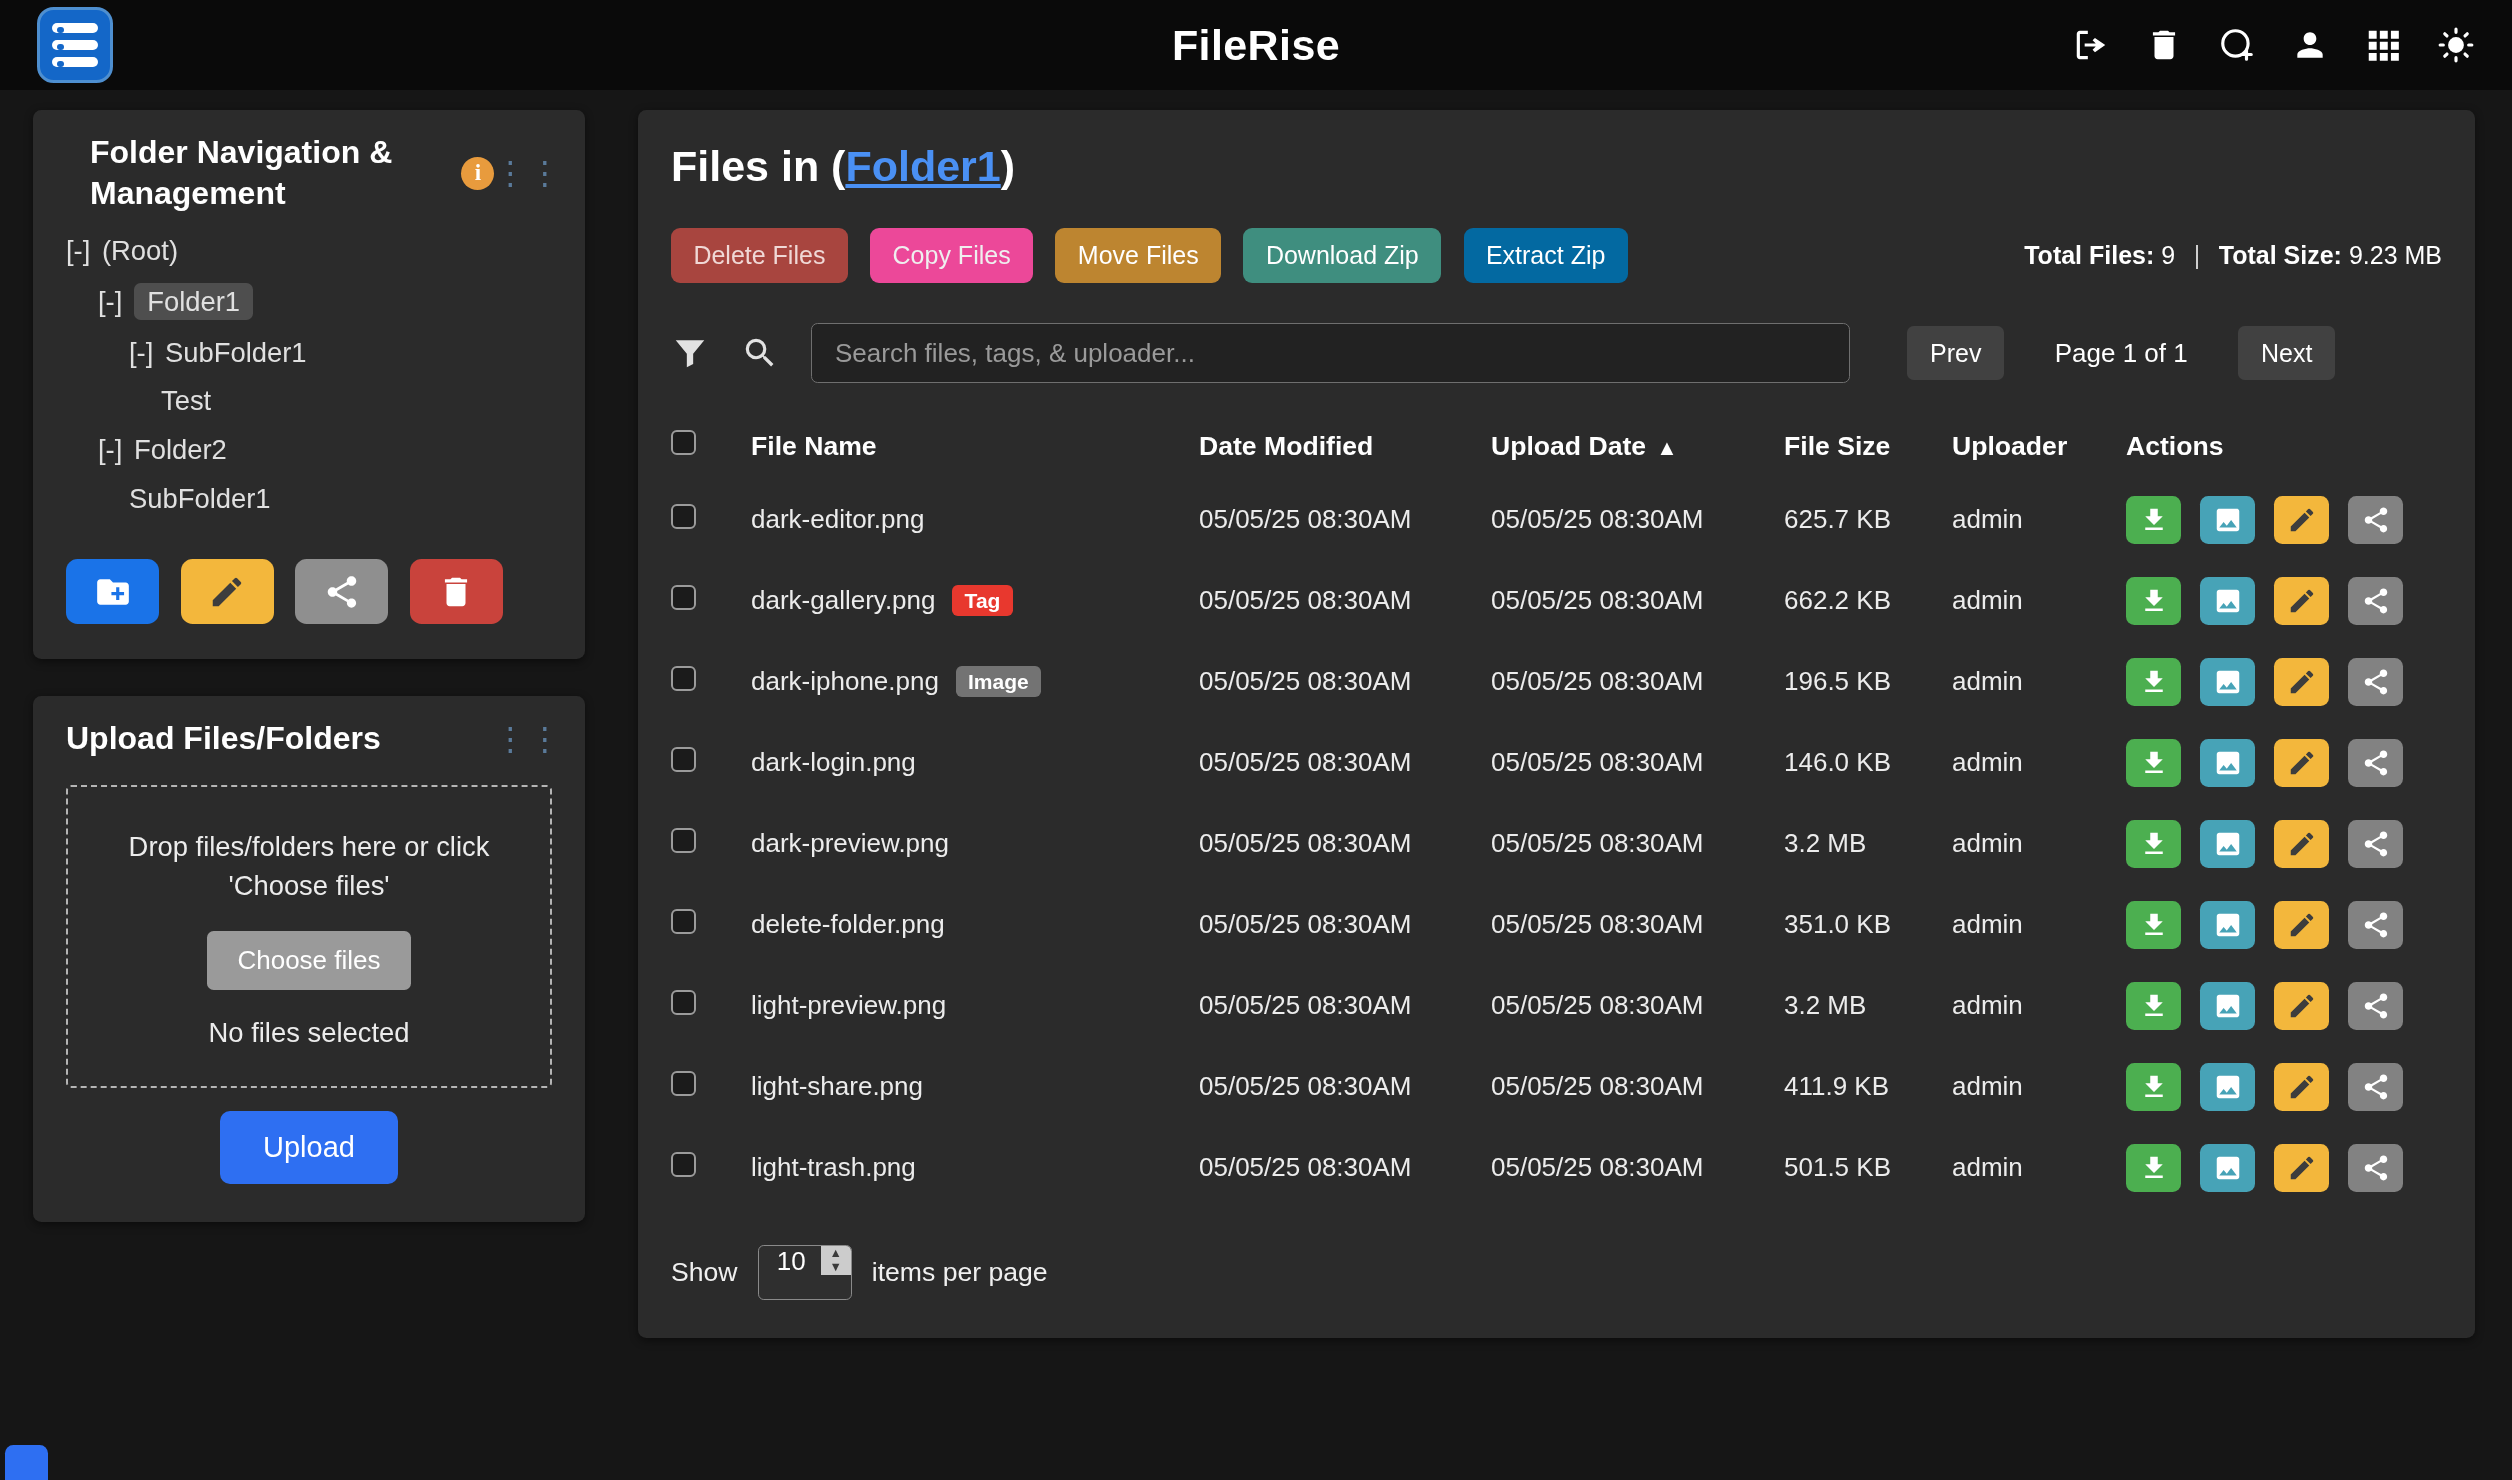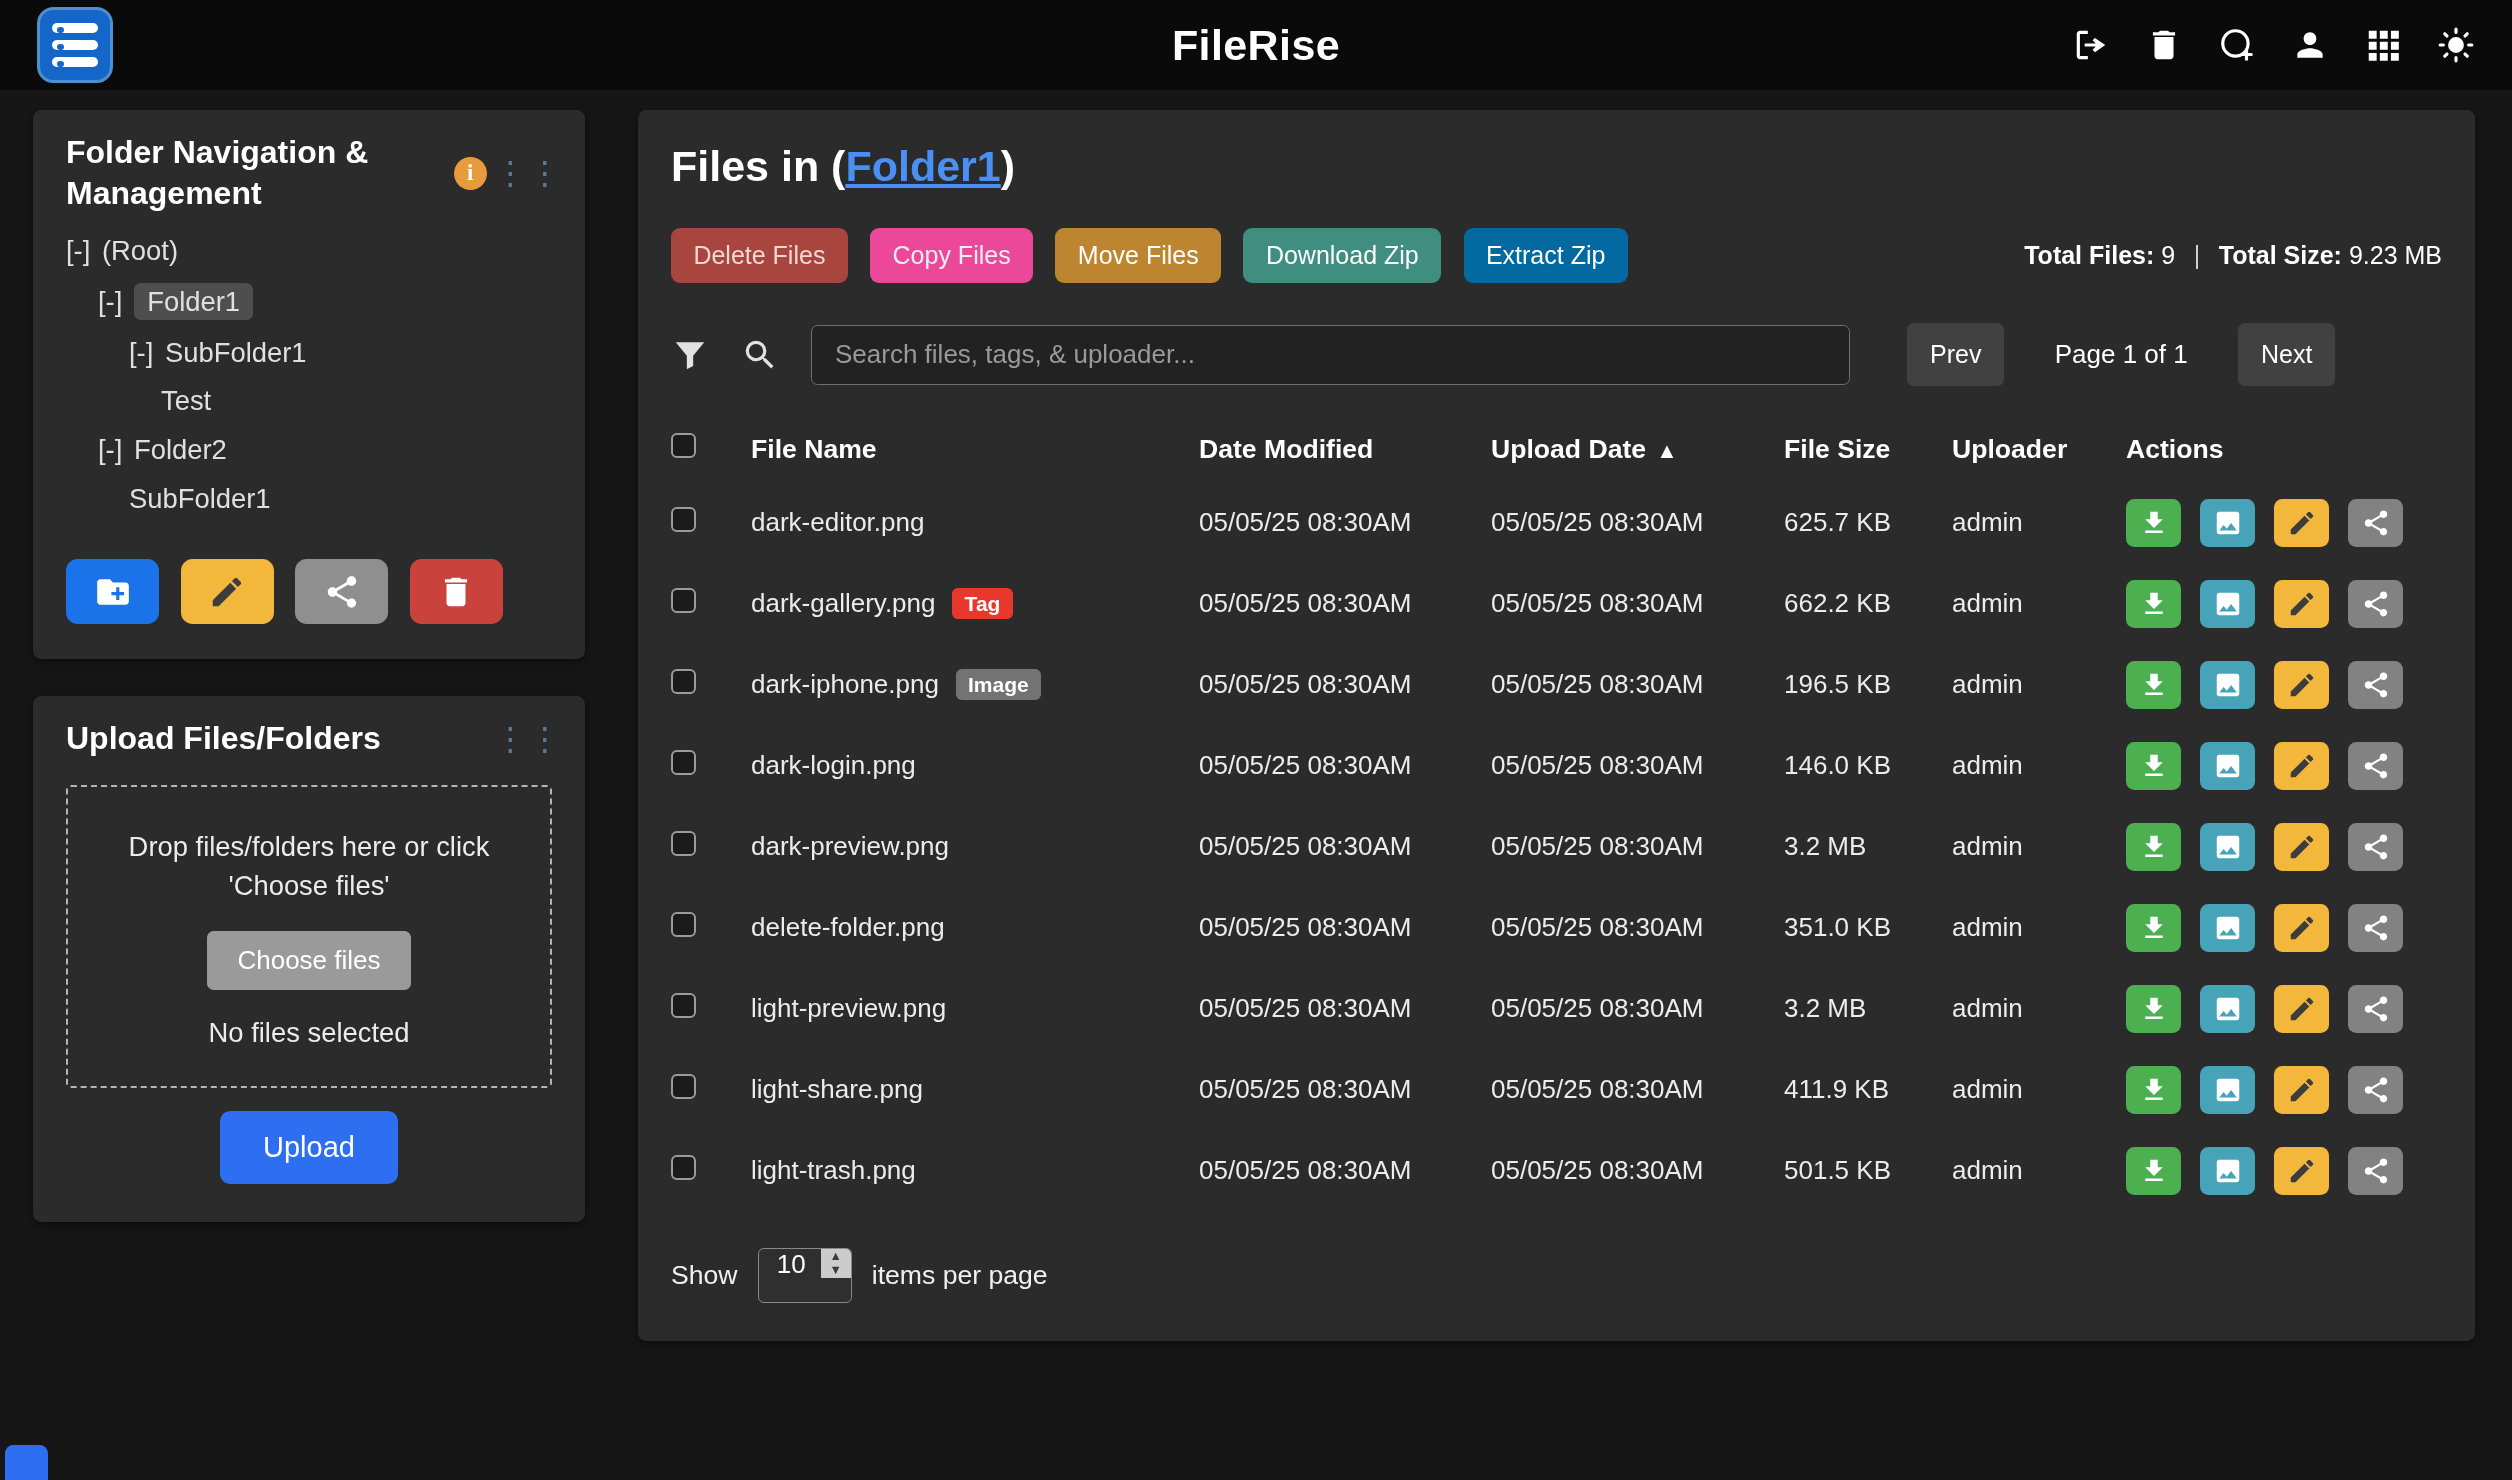--- a/index.html
+++ b/index.html
@@ -23,21 +23,21 @@
   .tb-icon svg { width:100%; height:100%; }
 
   
   .content { display:flex; align-items:flex-start; gap:53px; padding:20px 37px 0 33px; }
   .sidebar { width:552px; flex:none; display:flex; flex-direction:column; gap:37px; }
   .card { background:#2b2b2b; border-radius:8.3px; box-shadow:0 2.5px 8.3px rgba(0,0,0,.45); }
 
   
   .card-head { display:flex; align-items:center; padding:21.6px 21.6px 13.3px 33px; }
   .card-head h2 { font-size:32px; font-weight:700; color:#ffffff; line-height:1.3; }
-  .folder-card .card-head h2 { max-width:366px; }
+  .folder-card .card-head h2 { max-width:366px;margin-left:24px; }
   .info-icon { width:33px; height:33px; border-radius:50%; background:#e89b3d; color:#ffffff; font-weight:700;
                font-size:23px; display:flex; align-items:center; justify-content:center; margin-left:21.6px; cursor:pointer;
                font-family:"Liberation Serif","DejaVu Serif",serif; flex:none; }
   .drag-handle { margin-left:auto; color:#5a7a9a; font-size:32px; letter-spacing:2.5px; line-height:1; cursor:grab; flex:none; user-select:none; }
   .tree { list-style:none; padding:6.6px 33px 16.6px 33px; font-size:27.4px; color:#e0e0e0; }
   .tree li { display:flex; align-items:center; margin-bottom:16.6px; cursor:pointer; white-space:nowrap; }
   .tree-toggle { margin-right:11.6px; }
   .tree-label.selected-chip { background:#4e4e4e; border-radius:6.6px; padding:2.5px 13.3px; }
   .folder-actions { display:flex; gap:21.6px; padding:11.6px 33px 35px 33px; }
   .fa-btn { width:93px; height:65px; border:none; border-radius:11.6px; display:flex; align-items:center; justify-content:center; cursor:pointer; }
@@ -61,21 +61,21 @@
   .totals { margin-left:auto; font-size:25px; color:#ffffff; white-space:nowrap; }
   .totals b { font-weight:700; }
   .totals .sep { margin:0 11.6px; color:#cfcfcf; }
 
   .search-row { display:flex; align-items:center; margin-top:40px; gap:32px; }
   .filter-icon, .search-icon { width:38px; height:38px; color:#e2e2e2; display:inline-flex; cursor:pointer; flex:none; }
   .filter-icon svg, .search-icon svg { width:100%; height:100%; }
   .search-input { width:1039px; height:60px; background:#222222; border:1.7px solid #6f6f6f; border-radius:6.6px; color:#eeeeee;
                   font-size:26px; padding:0 23px; outline:none; font-family:inherit; }
   .search-input::placeholder { color:#9a9a9a; }
-  .page-btn { height:63px; padding:0 23px; background:#414141; color:#ffffff; border:none; border-radius:6.6px; font-size:25px; cursor:pointer; }
+  .page-btn { height:54px; padding:0 23px; background:#414141; color:#ffffff; border:none; border-radius:6.6px; font-size:25px; cursor:pointer; }
   .page-btn.prev { margin-left:25px; }
   .page-info { font-size:26px; color:#ffffff; margin:0 18.3px; white-space:nowrap; }
 
   
   .files-table { margin-top:30px; }
   .t-head, .t-row { display:grid; grid-template-columns:80px 448px 292px 293px 168px 174px 1fr; align-items:center; }
   .t-head { height:66px; font-size:26.6px; font-weight:700; color:#ffffff; }
   .t-row { height:81px; font-size:26px; color:#ececec; }
   .cb { display:inline-block; width:25px; height:25px; border:2.5px solid #9b9b9b; border-radius:5.8px; background:#1b1b1b; cursor:pointer; }
   .sort-tri { font-size:21.6px; margin-left:10px; }

